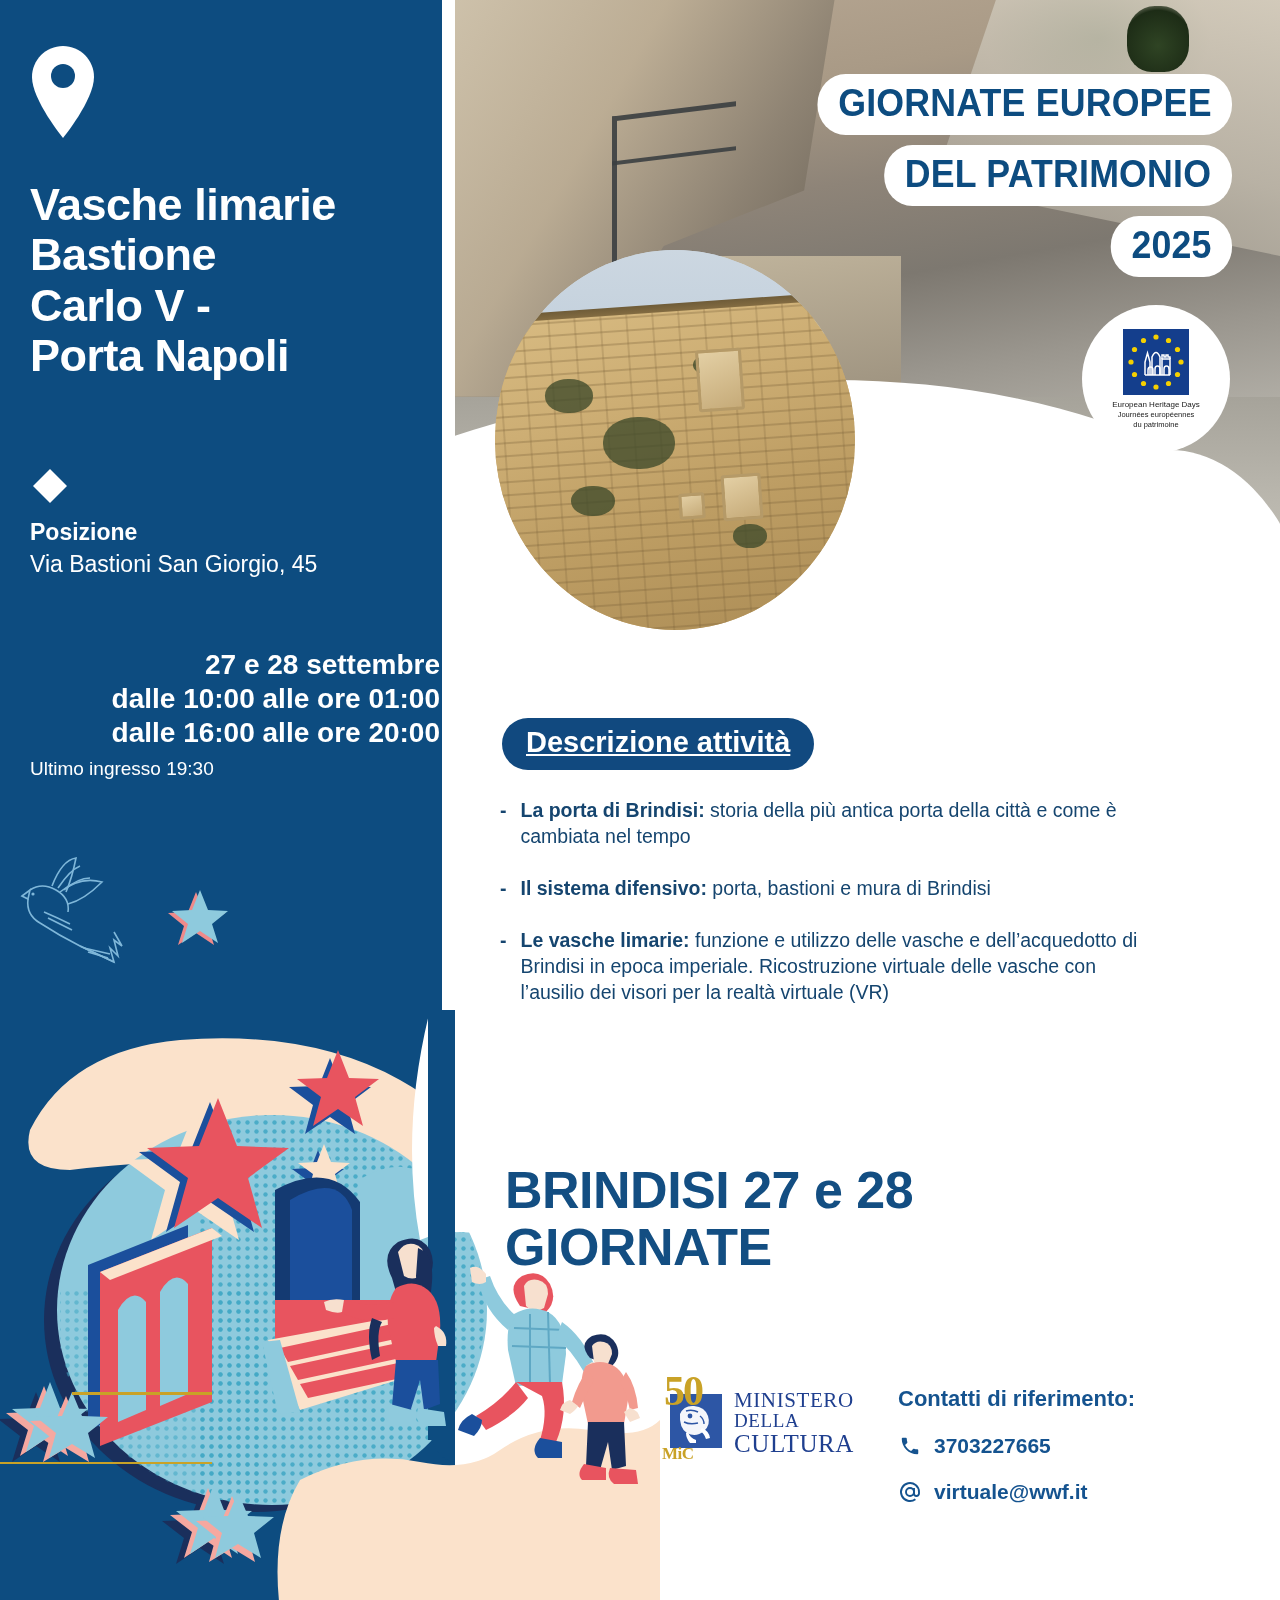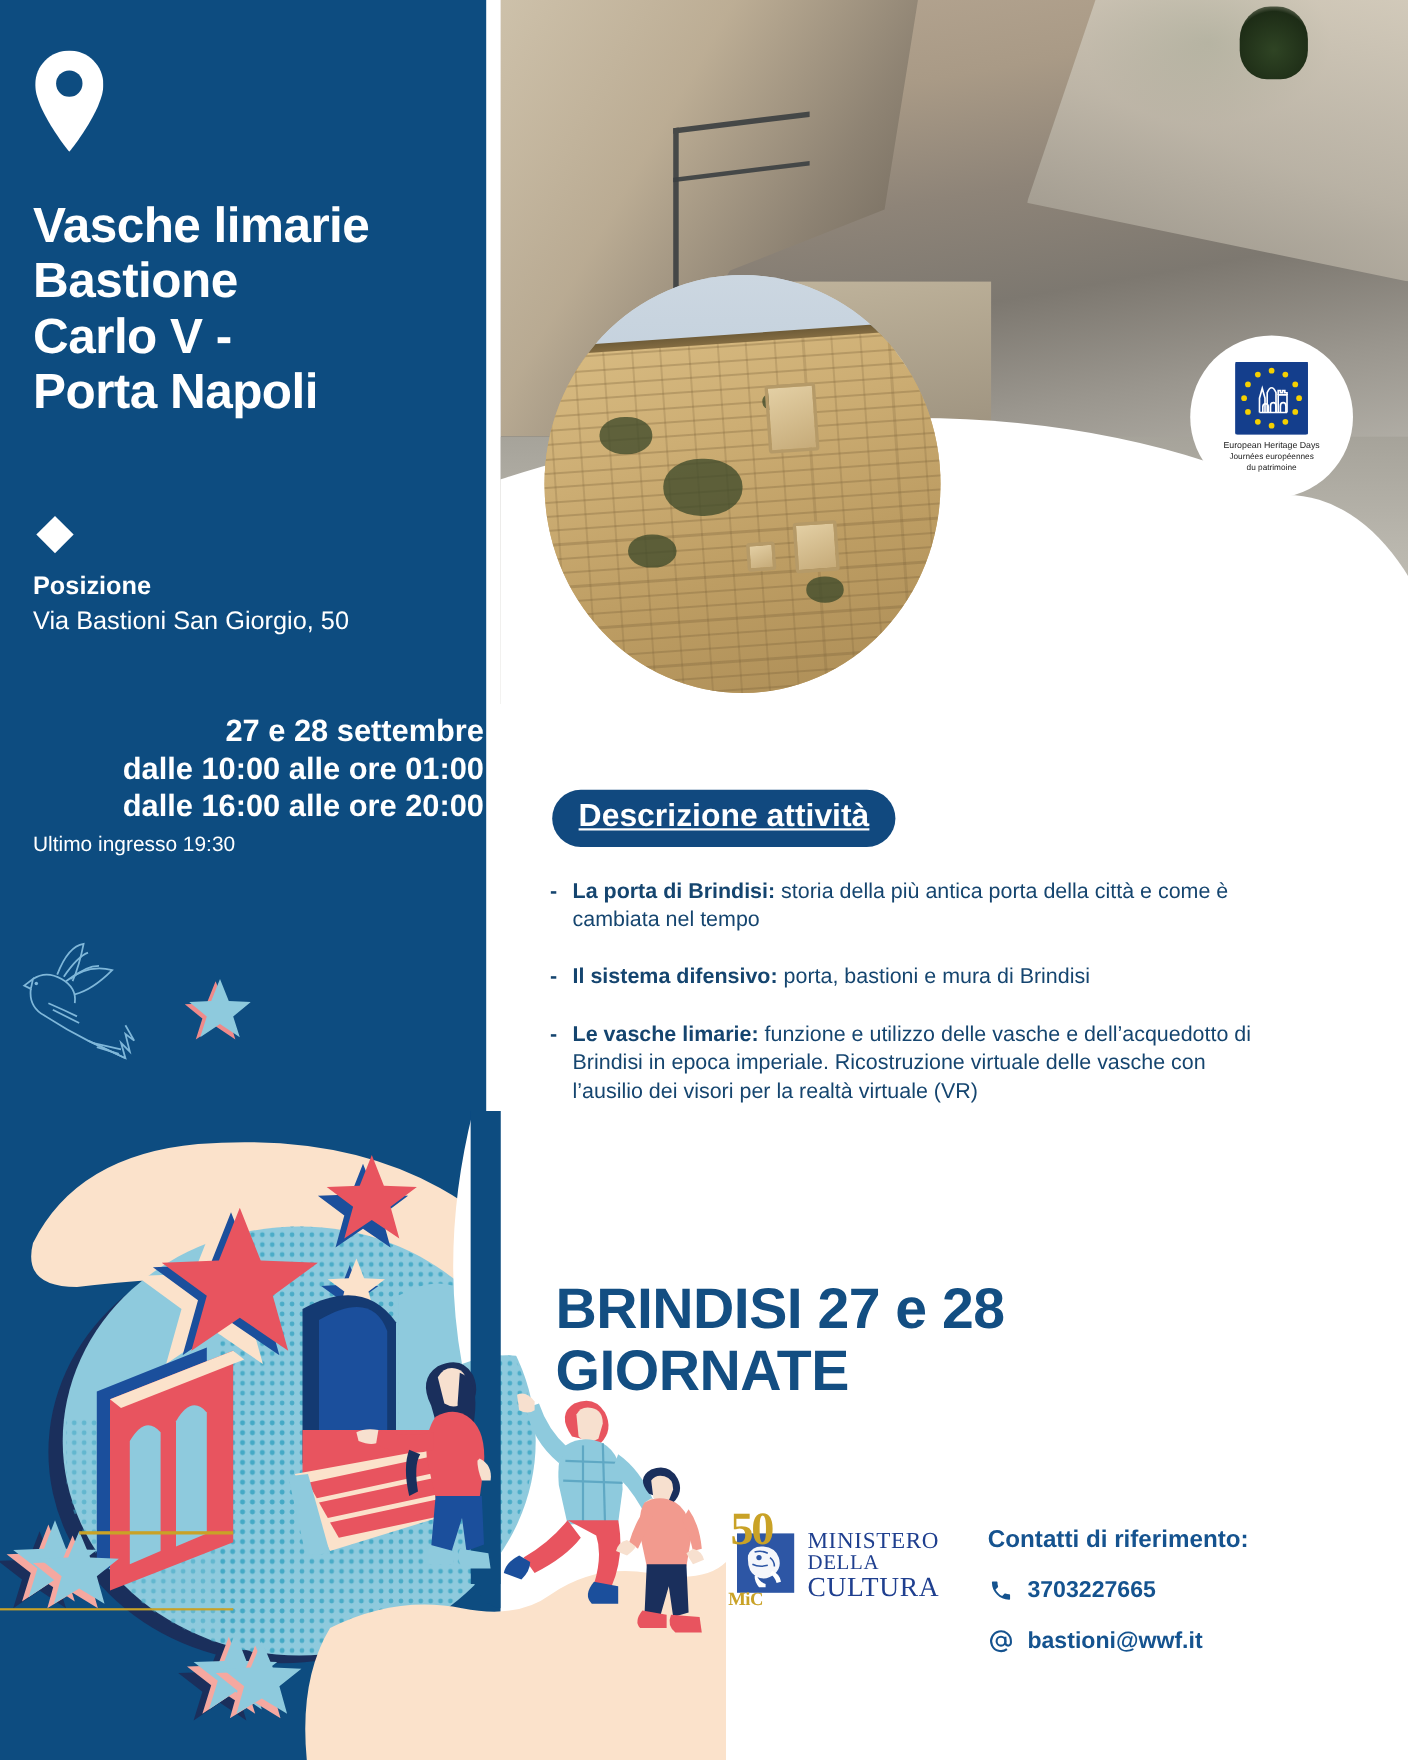--- a/index.html
+++ b/index.html
@@ -230,20 +230,25 @@
     <div class="photo-bg"></div>
     <div class="photo-shrub"></div>
     <div class="photo-stone-block"></div>
     <div class="photo-rail"></div>
     <div class="photo-rail2"></div>
     <div class="photo-pave"></div>
     <div class="photo-cut"></div>
     <div class="photo-cut2"></div>
   </div>
 
+  <div class="pill-wrap">
+    <div class="pill">GIORNATE EUROPEE</div><br>
+    <div class="pill">DEL PATRIMONIO</div><br>
+    <div class="pill">2025</div>
+  </div>
 
   <div class="eu-badge">
     <div class="eu-flag">
       <svg width="66" height="66" viewBox="0 0 66 66">
         <rect width="66" height="66" fill="#143e8c"></rect>
         <g fill="#f5d000">
           <circle cx="33" cy="8" r="2.6"></circle>
             <circle cx="45.5" cy="11.5" r="2.6"></circle>
           <circle cx="54.5" cy="20.5" r="2.6"></circle>
             <circle cx="58" cy="33" r="2.6"></circle>
@@ -301,21 +306,21 @@
       <span>Bastione</span><br>
       <span>Carlo V -</span><br>
       <span>Porta Napoli</span>
     </div>
 
     <svg class="diamond-icon" viewBox="0 0 40 40">
       <rect x="8" y="8" width="24" height="24" transform="rotate(45 20 20)" fill="#ffffff"></rect>
     </svg>
 
     <div class="pos-label">Posizione</div>
-    <div class="pos-value">Via Bastioni San Giorgio, 50</div>
+    <div class="pos-value">Via Bastioni San Giorgio, 45</div>
 
     <div class="dates-block">
       <span class="line">27 e 28 settembre</span>
       <span class="line">dalle 10:00 alle ore 01:00</span>
       <span class="line">dalle 16:00 alle ore 20:00</span>
     </div>
     <div class="last-entry">Ultimo ingresso 19:30</div>
 
     <svg class="bird-icon" viewBox="0 0 130 115">
       <g stroke="#7fb7d9" stroke-width="1.6" fill="none">
@@ -402,21 +407,21 @@
       </span>
       <span>3703227665</span>
     </div>
     <div class="contact-row">
       <span class="c-icon">
         <svg width="24" height="24" viewBox="0 0 24 24" fill="none" stroke="#15538f" stroke-width="1.9">
           <circle cx="12" cy="12" r="4"></circle>
           <path d="M16 8v5.5a2.5 2.5 0 0 0 5 0V12a9 9 0 1 0-3.6 7.2"></path>
         </svg>
       </span>
-      <span>bastioni@wwf.it</span>
+      <span>virtuale@wwf.it</span>
     </div>
   </div>
 
   <div class="illo">
     <svg width="660" height="600" viewBox="0 0 660 600">
       <defs>
         <pattern id="halftone" width="9" height="9" patternUnits="userSpaceOnUse">
           <circle cx="4.5" cy="4.5" r="2.2" fill="#3fa7c4"></circle>
         </pattern>
         <clipPath id="domeClip">

